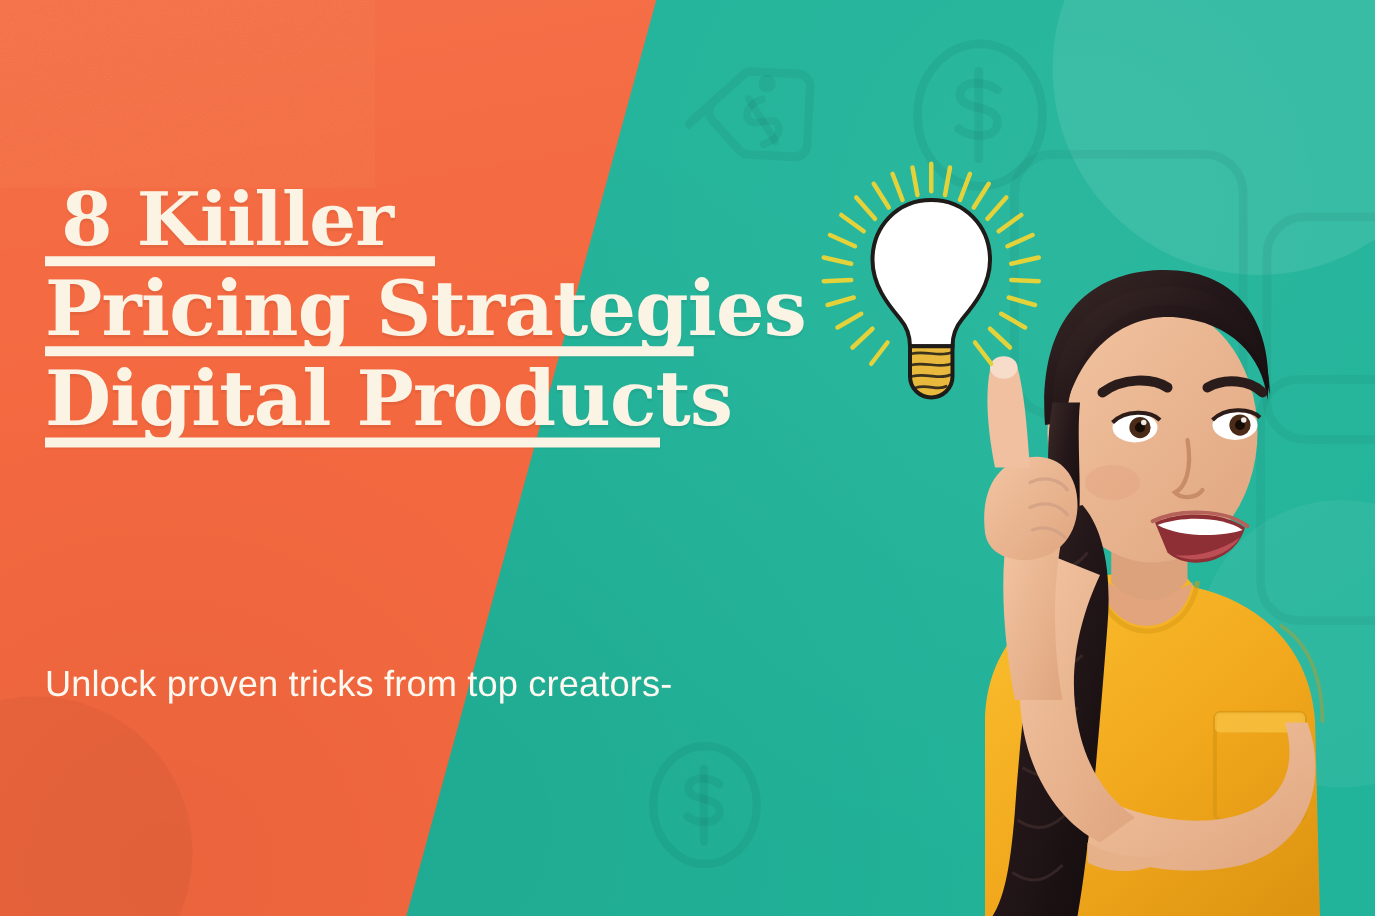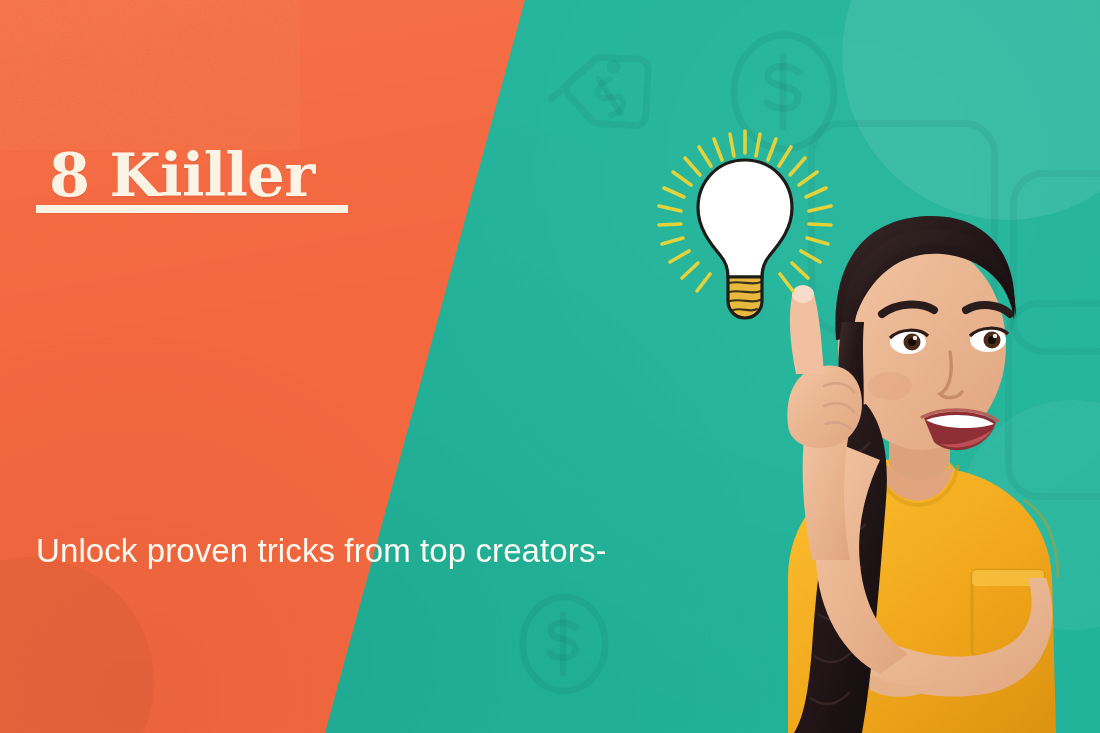--- a/index.html
+++ b/index.html
@@ -156,21 +156,21 @@
   .hl-4::after { width: 492px; }
 
   .subhead {
     position: absolute;
     top: 527px;
     left: 0;
     width: 600px;
     color: #FDF8F0;
     font-family: "Liberation Sans", sans-serif;
     font-weight: 400;
-    font-size: 33px;
+    font-size: 29px;
     line-height: 1.45;
     letter-spacing: 0.1px;
   }
   .subhead .sub-line { display: block; white-space: nowrap; }
 </style>
 </head>
 <body>
 
 <div id="banner">
 
@@ -366,20 +366,22 @@
       <feTurbulence type="fractalNoise" baseFrequency="0.85" numOctaves="3" stitchTiles="stitch"></feTurbulence>
       <feColorMatrix type="saturate" values="0"></feColorMatrix>
     </filter>
     <rect width="100%" height="100%" filter="url(#noiseF)"></rect>
   </svg>
 
   <div class="content">
 
     <h1 class="headline">
       <span class="hl-line hl-1">8 Kiiller</span>
+      <span class="hl-line hl-2">Pricing Strategies</span>
+      <span class="hl-line hl-4">Digital Products</span>
     </h1>
 
     <p class="subhead">
       <span class="sub-line">Unlock proven tricks from top creators-</span>
     </p>
 
   </div>
 
 </div>
 

